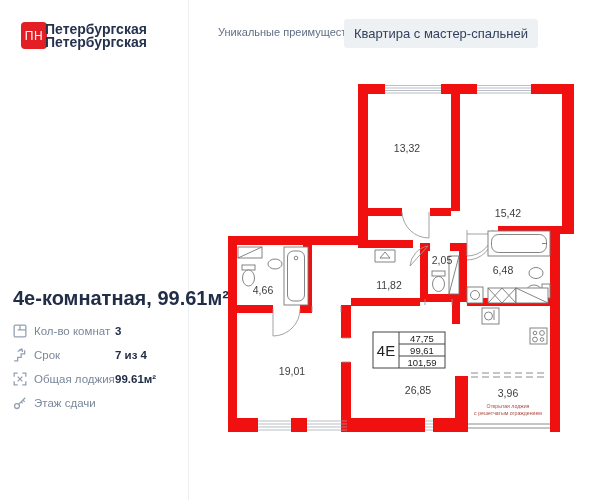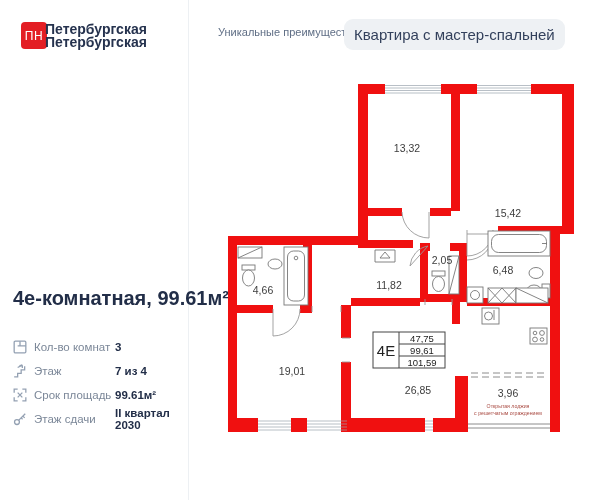--- a/index.html
+++ b/index.html
@@ -1,23 +1,23 @@
 <!DOCTYPE html>
 <html><head>
 <meta charset="utf-8">
 <style>
   html,body{margin:0;padding:0;}
   body{width:600px;height:500px;background:#ffffff;font-family:"Liberation Sans",sans-serif;position:relative;overflow:hidden;}
   .left-panel{position:absolute;left:0;top:0;width:188px;height:500px;border-right:1px solid #edf0f3;background:#fff;}
   .logo{position:absolute;left:13px;top:22px;width:26px;height:27px;background:#e31e24;border-radius:4px;display:flex;align-items:center;justify-content:center;color:#fff;font-weight:normal;font-size:12px;letter-spacing:.5px;margin-left:8px;}
   .brand{position:absolute;left:45px;top:23px;font-size:14px;font-weight:bold;color:#25324e;line-height:13px;}
   .nav-link{position:absolute;left:218px;top:26px;font-size:11px;color:#5f6e85;}
-  .badge{position:absolute;left:344px;top:19px;font-size:15px;color:#33415c;background:#eef1f4;border-radius:9px;padding:7px 10px;}
+  .badge{position:absolute;left:344px;top:19px;font-size:13px;color:#33415c;background:#eef1f4;border-radius:3px;padding:7px 10px;}
   .title{position:absolute;left:13px;top:287px;font-size:20px;font-weight:bold;color:#222e48;}
-  .details{position:absolute;left:13px;top:319px;width:170px;margin-top:16px;}
+  .details{position:absolute;left:13px;top:319px;width:170px;}
   .drow{display:flex;align-items:center;height:24px;position:relative;}
   .drow .ic{width:14px;height:14px;margin-right:7px;flex:0 0 14px;}
   .drow .lbl{font-size:11.5px;color:#7b8798;}
   .drow .val{position:absolute;left:102px;font-size:11.5px;font-weight:bold;color:#222e48;}
   .plan{position:absolute;left:205px;top:80px;width:380px;height:370px;}
   svg text{font-family:"Liberation Sans","DejaVu Sans",sans-serif;}
 </style>
 </head>
 <body>
 
@@ -42,38 +42,37 @@
         <path d="M6 1 V5 H11 M6 5 H4"></path>
     </svg>
     <span class="lbl">Кол-во комнат</span>
     <span class="val">3</span>
   </div>
   <div class="drow">
     <svg class="ic" viewBox="0 0 12 12" fill="none" stroke="#93a0b2" stroke-width="1.1">
       <path d="M1 11 H4 V8 H7 V5 H10 V2"></path>
         <path d="M4 3 L8 1 M8 1 L8 3.5 M8 1 L5.5 1.5"></path>
     </svg>
-    <span class="lbl">Этаж</span>
+    <span class="lbl">Срок</span>
     <span class="val">7 из 4</span>
   </div>
   <div class="drow">
     <svg class="ic" viewBox="0 0 12 12" fill="none" stroke="#93a0b2" stroke-width="1.1">
       <path d="M1 4 V1 H4 M8 1 H11 V4 M11 8 V11 H8 M4 11 H1 V8"></path>
         <path d="M4 4 L8 8 M8 4 L4 8"></path>
     </svg>
-    <span class="lbl">Срок площадь</span>
+    <span class="lbl">Общая лоджия</span>
     <span class="val">99.61м²</span>
   </div>
   <div class="drow">
     <svg class="ic" viewBox="0 0 12 12" fill="none" stroke="#93a0b2" stroke-width="1.1">
       <circle cx="3.4" cy="8.6" r="2.1"></circle>
         <path d="M5 7 L10.5 1.5 M8.5 3.5 L10 5 M7 5 L8.2 6.2"></path>
     </svg>
     <span class="lbl">Этаж сдачи</span>
-    <span class="val">II квартал 2030</span>
   </div>
 </div>
 
 <div class="plan">
 <svg viewBox="0 0 380 370" width="380" height="370" xmlns="http://www.w3.org/2000/svg">
 
   <g fill="#f01010" stroke="none">
 
     <rect x="153" y="4" width="216" height="10"></rect>
 

